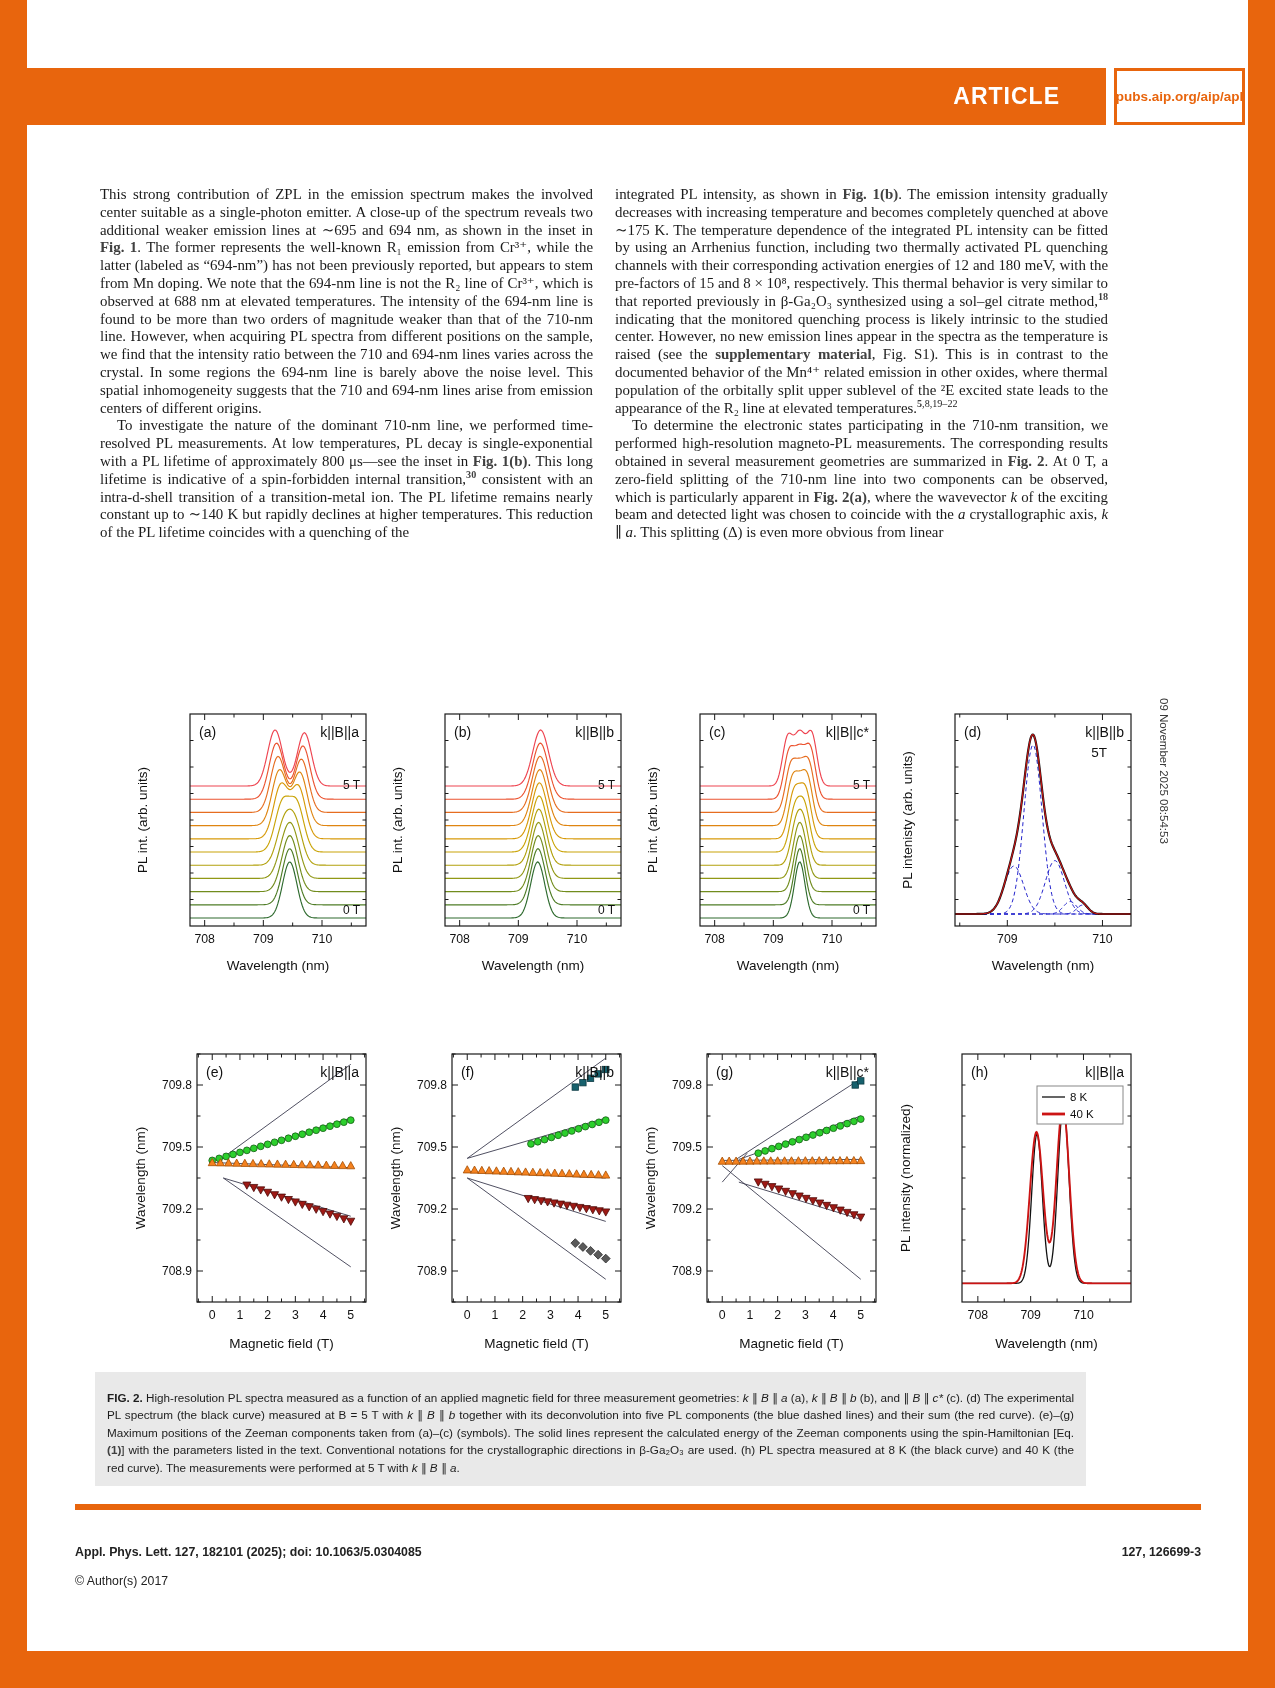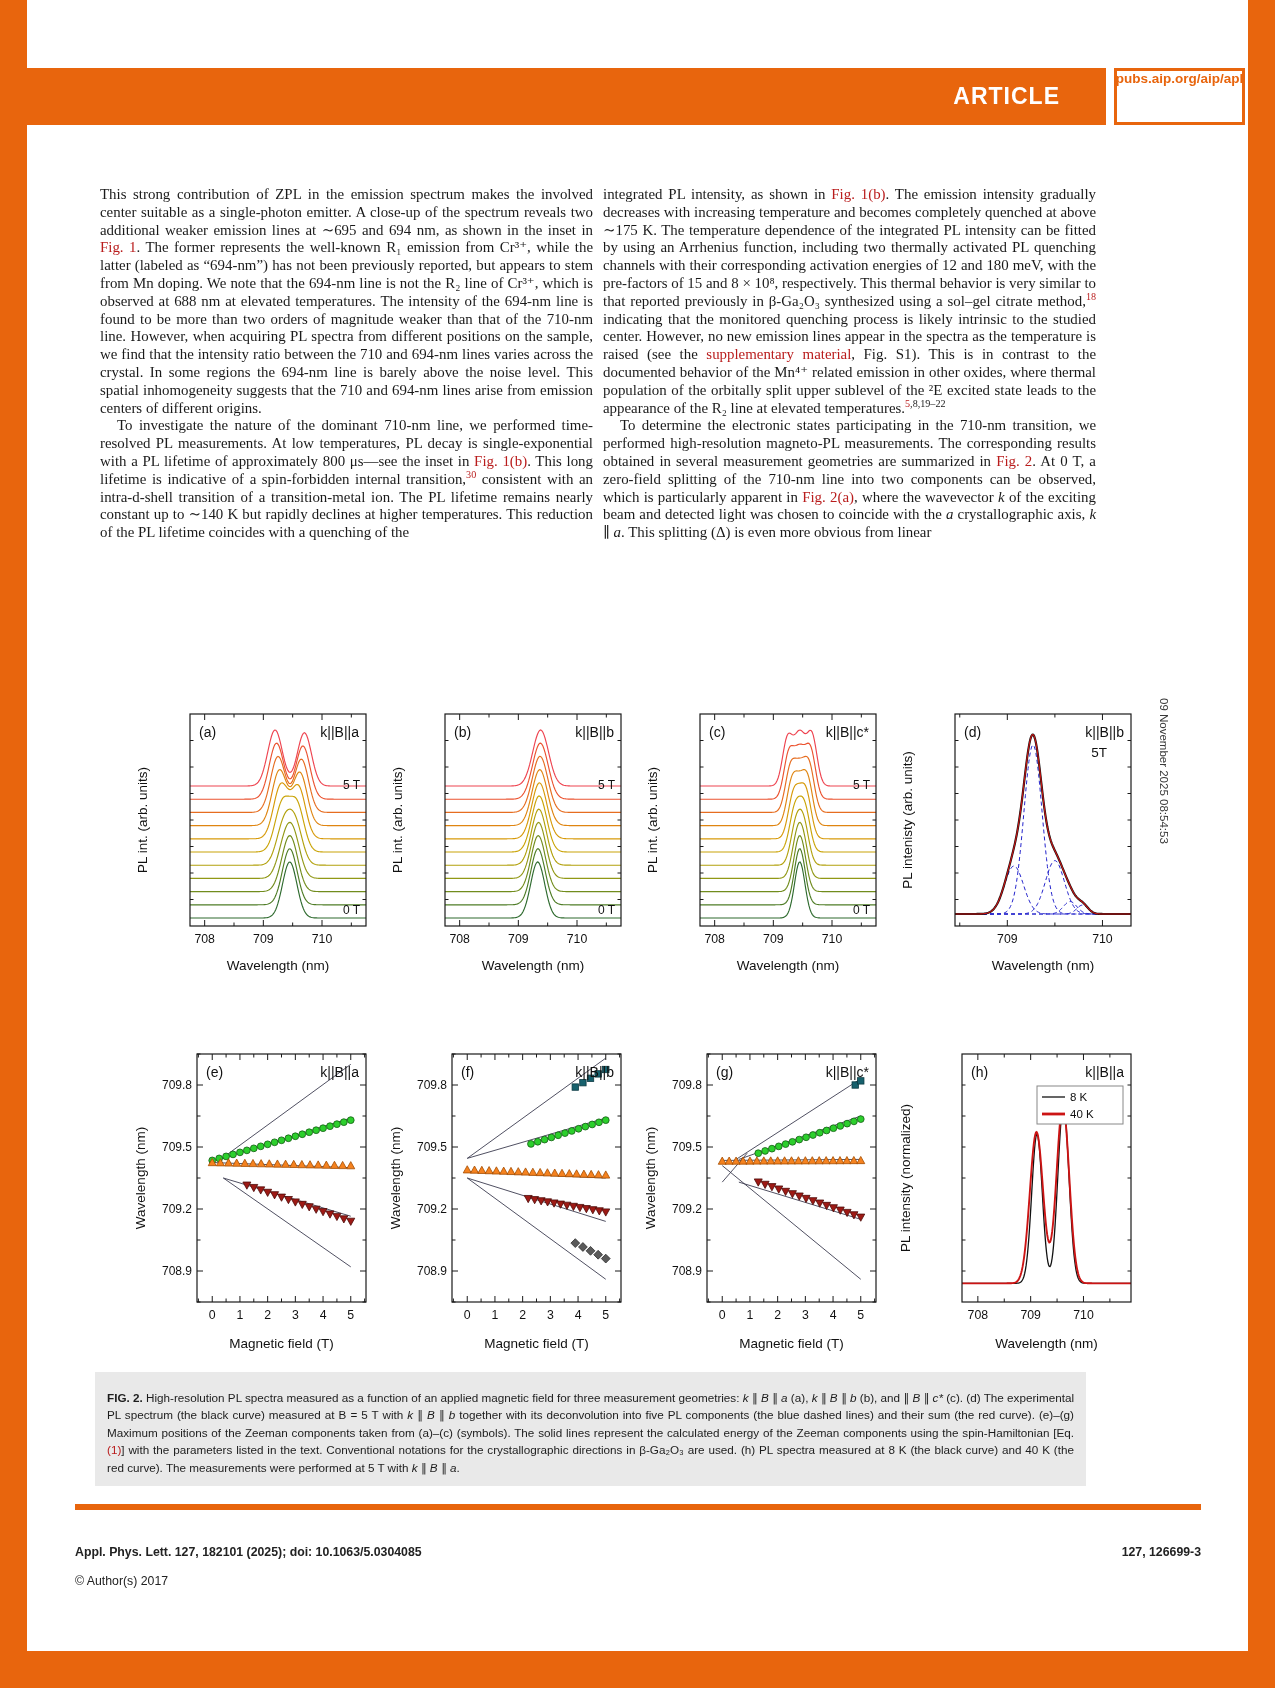--- a/index.html
+++ b/index.html
@@ -10,29 +10,29 @@
   .edge-right{right:0;top:0;width:27px;height:1688px;}
   .edge-bottom{left:0;bottom:0;width:1275px;height:37px;}
   
   .band{position:absolute;left:0;top:68px;width:1106px;height:57px;background:#e8650d;
         display:flex;align-items:center;}
   .jtitle{margin-left:92px;font-family:"Liberation Sans","DejaVu Sans",sans-serif;
           font-weight:bold;font-size:27px;letter-spacing:.4px;color:#fff;}
   .article-tag{margin-left:auto;margin-right:46px;font-family:"Liberation Sans","DejaVu Sans",sans-serif;
           font-weight:bold;font-size:23px;letter-spacing:1px;color:#fff;}
   .sitebox{position:absolute;left:1114px;top:68px;width:131px;height:57px;box-sizing:border-box;
-          border:3px solid #e8650d;background:#fff;display:flex;align-items:flex-start;justify-content:center;}
+          border:3px solid #e8650d;background:#fff;display:flex;align-items:center;justify-content:center;}
   .sitebox span{font-family:"Liberation Sans","DejaVu Sans",sans-serif;font-weight:bold;
           font-size:13.5px;color:#e8650d;white-space:nowrap;}
   
-  .columns{position:absolute;left:100px;top:186px;width:1008px;display:flex;gap:10px;}
+  .columns{position:absolute;left:100px;top:186px;width:1008px;display:flex;gap:22px;}
   .col{width:493px;font-size:14.9px;line-height:17.8px;text-align:justify;}
   .para{margin:0;}
   .para.indent{text-indent:17px;}
-  .lnk{color:#b91c1c;text-decoration:none;cursor:pointer;}
+  .lnk{color:#404040;text-decoration:none;cursor:pointer;font-weight:bold;}
   sup{font-size:0.68em;line-height:0;}
   
   .fig-row{position:absolute;left:133px;width:1010px;display:flex;justify-content:space-between;}
   #fig-row-1{top:698px;}
   #fig-row-2{top:1040px;}
   .caption{position:absolute;left:95px;top:1372px;width:991px;box-sizing:border-box;
            background:#e9e9e9;padding:17px 12px 10px;color:#1c1c1c;
            font-family:"Liberation Sans","DejaVu Sans",sans-serif;font-size:11.7px;line-height:17.4px;
            text-align:justify;}
   .caption .b{font-weight:bold;}

